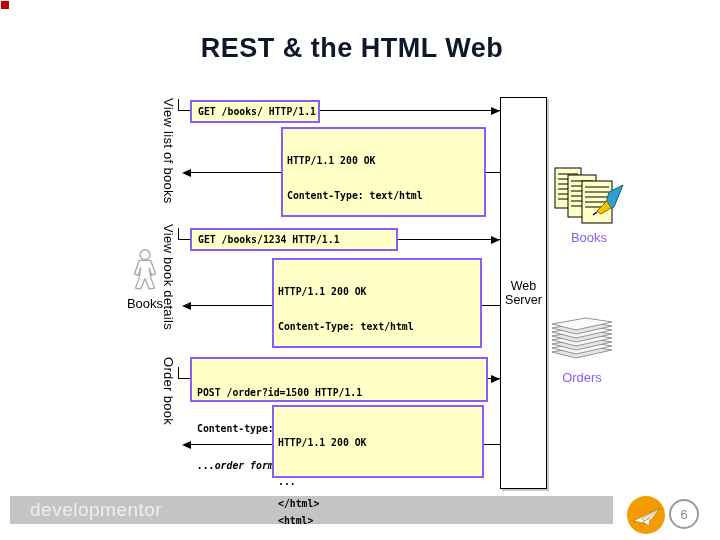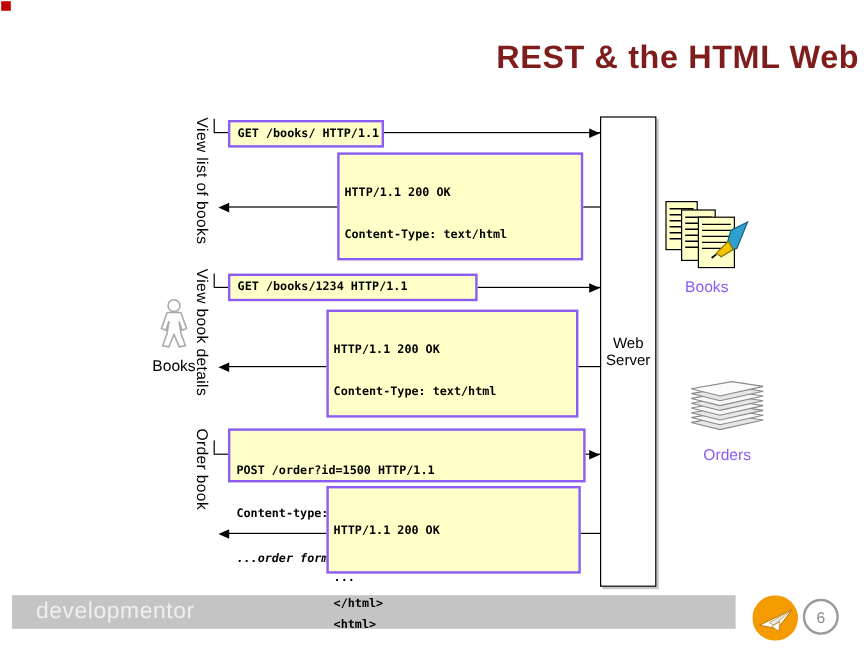--- a/index.html
+++ b/index.html
@@ -1,20 +1,20 @@
 <!DOCTYPE html>
 <html><head>
 <meta charset="utf-8">
 <style>
   html,body{margin:0;padding:0;background:#fff;}
   #slide{position:relative;width:720px;height:540px;background:#fff;overflow:hidden;
          font-family:"Liberation Sans","DejaVu Sans",sans-serif;}
   .corner{position:absolute;left:1px;top:1px;width:8px;height:8px;background:#c00000;}
-  .title{position:absolute;left:0;right:4px;top:33px;text-align:right;
-         font-size:27px;font-weight:bold;color:#7f1d1d;letter-spacing:0.5px;}
+  .title{position:absolute;left:0;right:16px;top:33px;text-align:center;
+         font-size:27px;font-weight:bold;color:#0f172a;letter-spacing:0.5px;}
   
   .hline{position:absolute;height:1px;background:#000;z-index:1;}
   .tick{position:absolute;width:1px;height:11px;background:#000;z-index:1;}
   .arrow-r{position:absolute;width:0;height:0;border-top:4px solid transparent;
            border-bottom:4px solid transparent;border-left:9px solid #000;z-index:1;}
   .arrow-l{position:absolute;width:0;height:0;border-top:4px solid transparent;
            border-bottom:4px solid transparent;border-right:9px solid #000;z-index:1;}
   
   .codebox{position:absolute;background:#ffffc8;border:2px solid #8b5cf6;color:#000;
            font-family:"DejaVu Sans Mono","Liberation Mono",monospace;font-weight:bold;
@@ -135,21 +135,21 @@
       <path d="M18,15 H40 M18,20 H40 M18,25 H40 M18,30 H40 M18,35 H40 M18,40 H40" stroke="#000" stroke-width="1.2" fill="none"></path>
       <rect x="29" y="15" width="30" height="42" fill="#ffffc8" stroke="#000"></rect>
       <path d="M32,21 H56 M32,26 H56 M32,31 H56 M32,36 H56 M32,41 H56" stroke="#000" stroke-width="1.2" fill="none"></path>
       <polygon points="56,26 70,19 61,41 51,44" fill="#2f9fd0" stroke="#16607f" stroke-width="1"></polygon>
       <polygon points="44,45 54,35 58,42 48,48" fill="#f5c400" stroke="#8a6d00" stroke-width="1"></polygon>
       <path d="M44,46 L40,49" stroke="#000" stroke-width="1.5"></path>
     </svg>
     <div class="res-label">Books</div>
   </div>
 
-  <div class="res-wrap" style="left:568px;top:314px;">
+  <div class="res-wrap" style="left:544px;top:314px;">
     <svg width="68" height="50" viewBox="0 0 68 50">
       <g stroke="#888" stroke-width="0.9">
         <polygon points="4,38 38,32 64,36 28,44" fill="#e6e6e6"></polygon>
         <polygon points="4,34 38,28 64,32 28,40" fill="#f7f7f7"></polygon>
         <polygon points="4,30 38,24 64,28 28,36" fill="#e6e6e6"></polygon>
         <polygon points="4,26 38,20 64,24 28,32" fill="#f7f7f7"></polygon>
         <polygon points="4,22 38,16 64,20 28,28" fill="#e6e6e6"></polygon>
         <polygon points="4,18 38,12 64,16 28,24" fill="#f7f7f7"></polygon>
         <polygon points="4,14 38,8 64,12 28,20" fill="#e6e6e6"></polygon>
         <polygon points="4,10 38,4 64,8 28,16" fill="#fbfbfb"></polygon>

